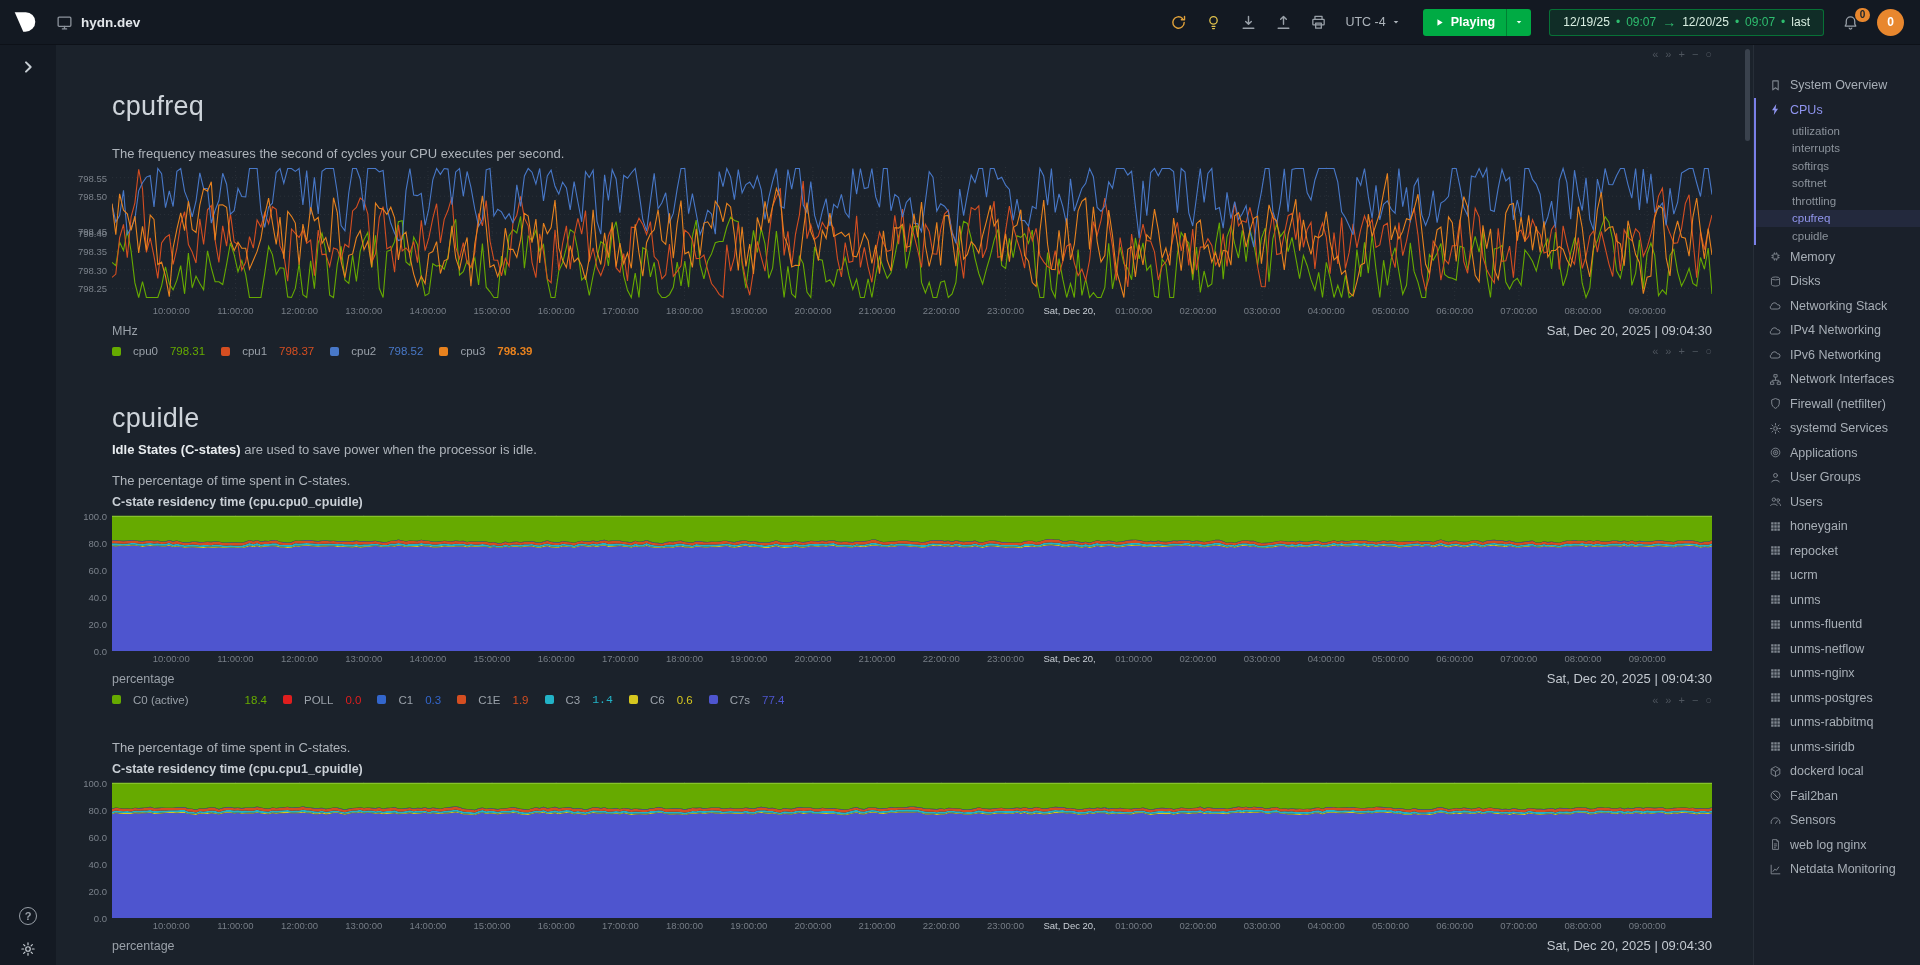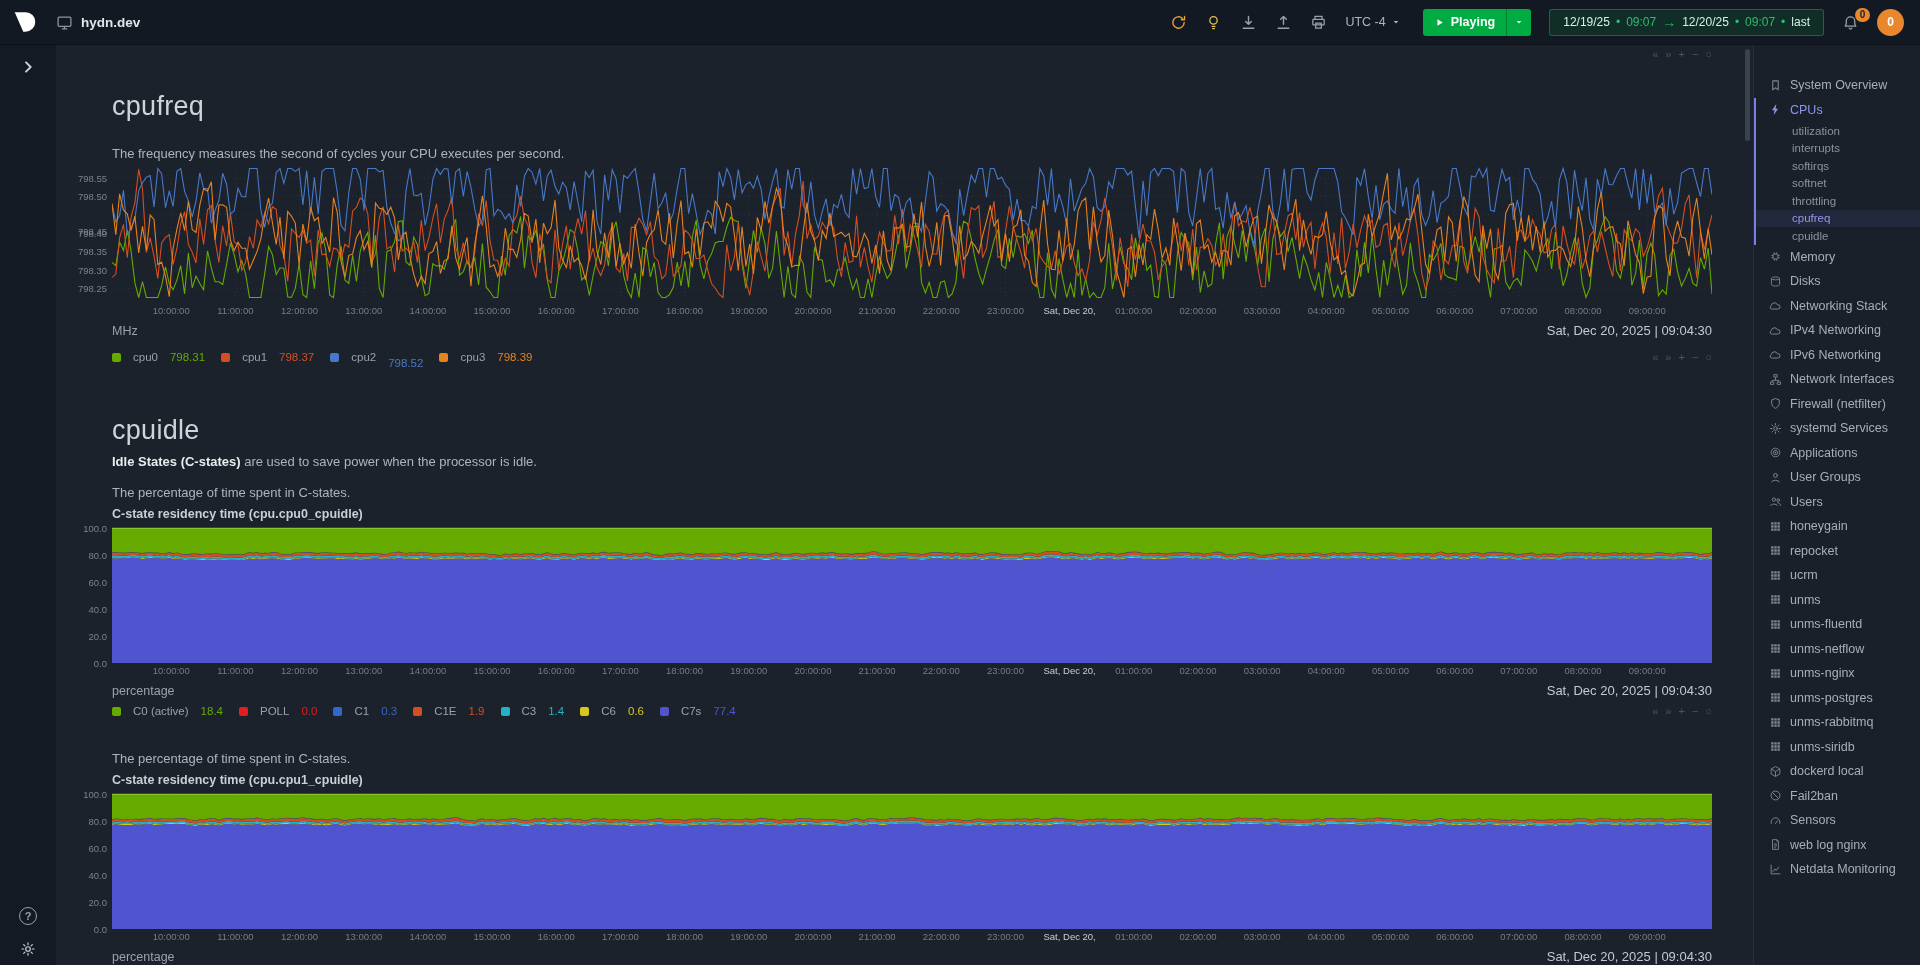--- a/index.html
+++ b/index.html
@@ -403,26 +403,26 @@
               <span class="lg-val" style="color: rgb(102, 170, 0);">798.31</span>
             </span>
             <span class="lg-item">
               <span class="chip" style="background: rgb(213, 78, 33);"></span>
               <span class="lg-name">cpu1</span>
               <span class="lg-val" style="color: rgb(213, 78, 33);">798.37</span>
             </span>
             <span class="lg-item">
               <span class="chip" style="background: rgb(72, 120, 200);"></span>
               <span class="lg-name">cpu2</span>
-              <span class="lg-val" style="color: rgb(72, 120, 200); margin-top: 12px;">798.52</span>
+              <span class="lg-val" style="color: rgb(72, 120, 200);">798.52</span>
             </span>
             <span class="lg-item">
               <span class="chip" style="background: rgb(232, 130, 30);"></span>
               <span class="lg-name">cpu3</span>
-              <span class="lg-val" style="color: rgb(232, 130, 30);">798.39</span>
+              <span class="lg-val" style="color: rgb(232, 130, 30); font-weight: bold;">798.39</span>
             </span>
           </div>
           <div class="toolbox">
             <span class="tb-ic">«</span>
             <span class="tb-ic">»</span>
             <span class="tb-ic">+</span>
             <span class="tb-ic">−</span>
             <span class="tb-ic">○</span>
           </div>
         </div>
@@ -513,41 +513,41 @@
         </div>
         <div class="meta-row">
           <span class="units">percentage</span>
           <span class="tstamp">Sat, Dec 20, 2025 | 09:04:30</span>
         </div>
         <div class="legend-row">
           <div class="legend">
             <span class="lg-item">
               <span class="chip" style="background: rgb(102, 170, 0);"></span>
               <span class="lg-name">C0 (active)</span>
-              <span class="lg-val" style="color: rgb(102, 170, 0);">18.4</span>
+              <span class="lg-val" style="color: rgb(102, 170, 0); margin-left: 44px;">18.4</span>
             </span>
             <span class="lg-item">
               <span class="chip" style="background: rgb(224, 30, 30);"></span>
               <span class="lg-name">POLL</span>
               <span class="lg-val" style="color: rgb(224, 30, 30);">0.0</span>
             </span>
             <span class="lg-item">
               <span class="chip" style="background: rgb(51, 102, 204);"></span>
               <span class="lg-name">C1</span>
               <span class="lg-val" style="color: rgb(51, 102, 204);">0.3</span>
             </span>
             <span class="lg-item">
               <span class="chip" style="background: rgb(213, 78, 33);"></span>
               <span class="lg-name">C1E</span>
               <span class="lg-val" style="color: rgb(213, 78, 33);">1.9</span>
             </span>
             <span class="lg-item">
               <span class="chip" style="background: rgb(34, 179, 199);"></span>
               <span class="lg-name">C3</span>
-              <span class="lg-val" style="color: rgb(34, 179, 199);">1.4</span>
+              <span class="lg-val" style="color: rgb(34, 179, 199); font-family: Liberation Mono, monospace;">1.4</span>
             </span>
             <span class="lg-item">
               <span class="chip" style="background: rgb(214, 199, 31);"></span>
               <span class="lg-name">C6</span>
               <span class="lg-val" style="color: rgb(214, 199, 31);">0.6</span>
             </span>
             <span class="lg-item">
               <span class="chip" style="background: rgb(78, 85, 207);"></span>
               <span class="lg-name">C7s</span>
               <span class="lg-val" style="color: rgb(78, 85, 207);">77.4</span>

